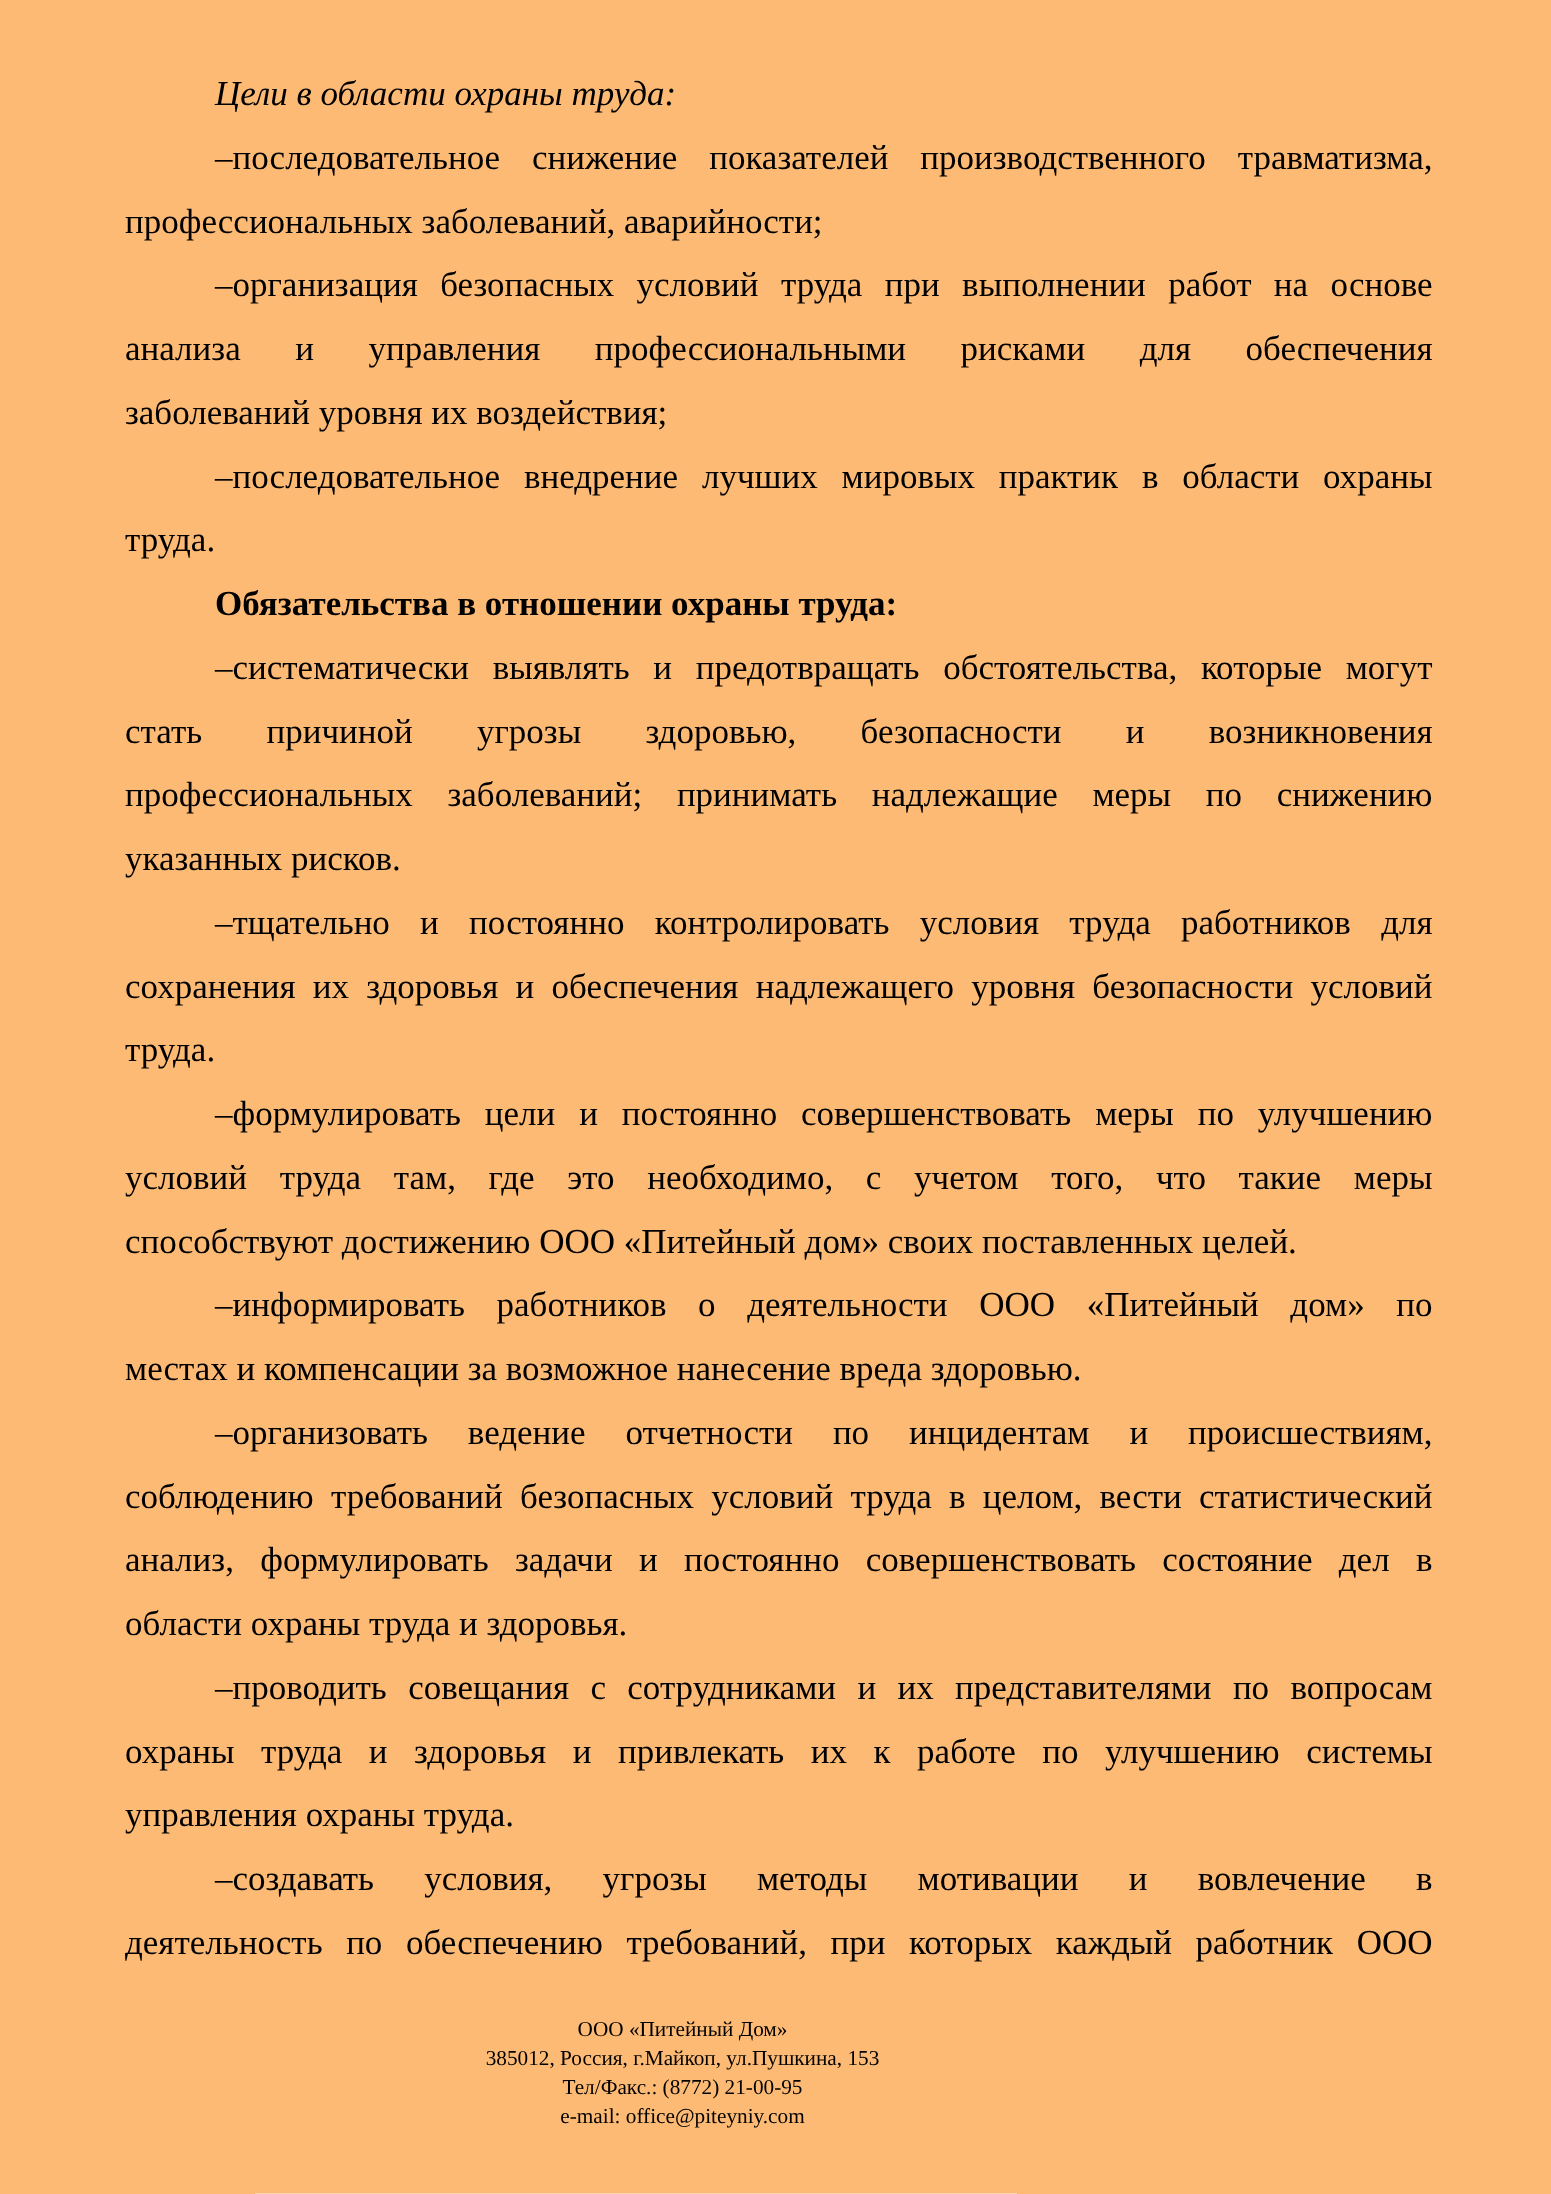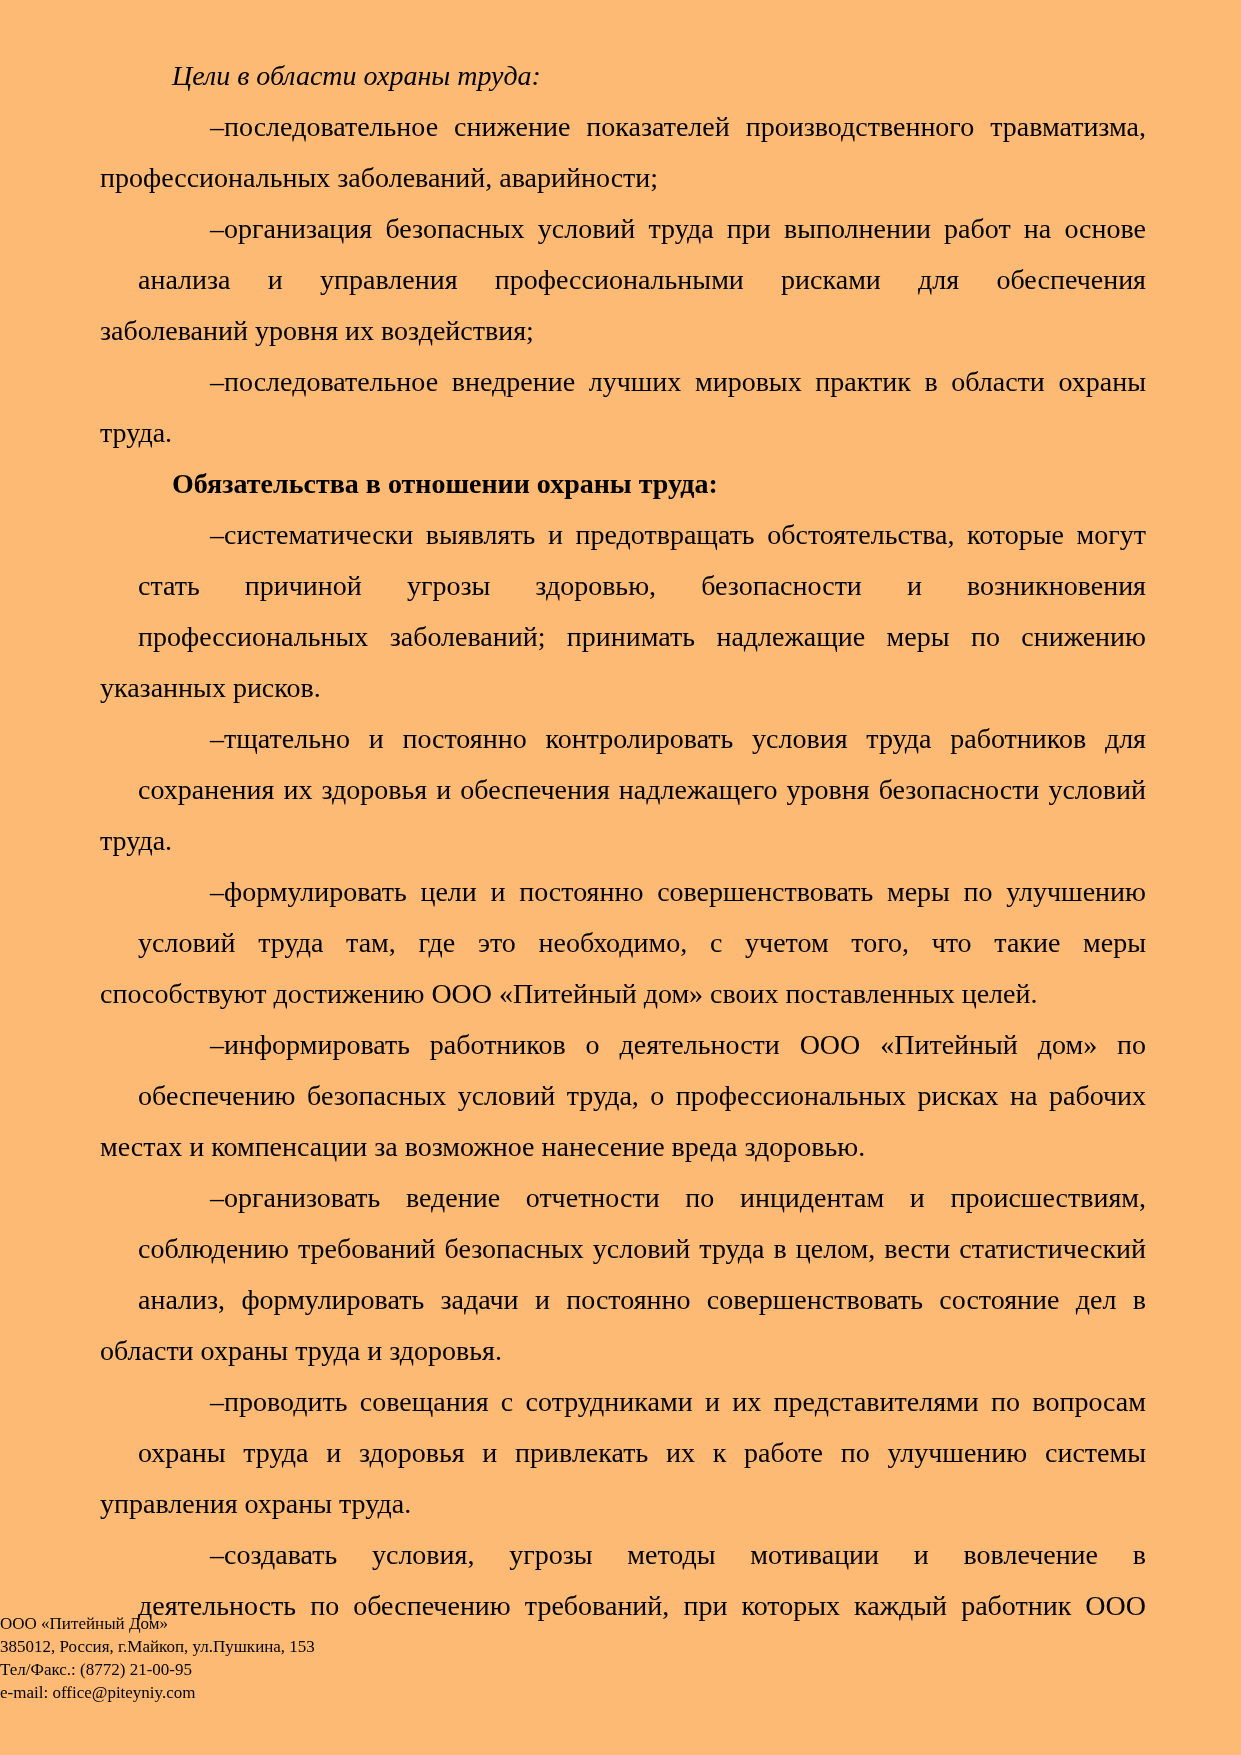--- a/index.html
+++ b/index.html
@@ -29,27 +29,27 @@
   .para.bold .line { font-weight: bold; }
   .line {
     text-align: justify;
     text-align-last: left;
   }
   .line.first {
     text-indent: 72px;
   }
   .line.fill {
     text-align-last: justify;
-    margin-left: 38px;
   }
   .footer {
     position: absolute;
     left: 0;
     top: 1612px;
     width: 1092px;
+    text-align: center;
     font-size: 17px;
     line-height: 23px;
   }
   .footer-line { white-space: nowrap; }
 </style>
 </head>
 <body>
 
 <div class="page">
   <div class="content">
@@ -83,21 +83,20 @@
         <div class="line fill">сохранения их здоровья и обеспечения надлежащего уровня безопасности условий</div>
         <div class="line">труда.</div>
       </div>
       <div class="para normal">
         <div class="line first fill">–формулировать цели и постоянно совершенствовать меры по улучшению</div>
         <div class="line fill">условий труда там, где это необходимо, с учетом того, что такие меры</div>
         <div class="line">способствуют достижению ООО «Питейный дом» своих поставленных целей.</div>
       </div>
       <div class="para normal">
         <div class="line first fill">–информировать работников о деятельности ООО «Питейный дом» по</div>
-        <div class="line fill">обеспечению безопасных условий труда, о профессиональных рисках на рабочих</div>
         <div class="line">местах и компенсации за возможное нанесение вреда здоровью.</div>
       </div>
       <div class="para normal">
         <div class="line first fill">–организовать ведение отчетности по инцидентам и происшествиям,</div>
         <div class="line fill">соблюдению требований безопасных условий труда в целом, вести статистический</div>
         <div class="line fill">анализ, формулировать задачи и постоянно совершенствовать состояние дел в</div>
         <div class="line">области охраны труда и здоровья.</div>
       </div>
       <div class="para normal">
         <div class="line first fill">–проводить совещания с сотрудниками и их представителями по вопросам</div>

